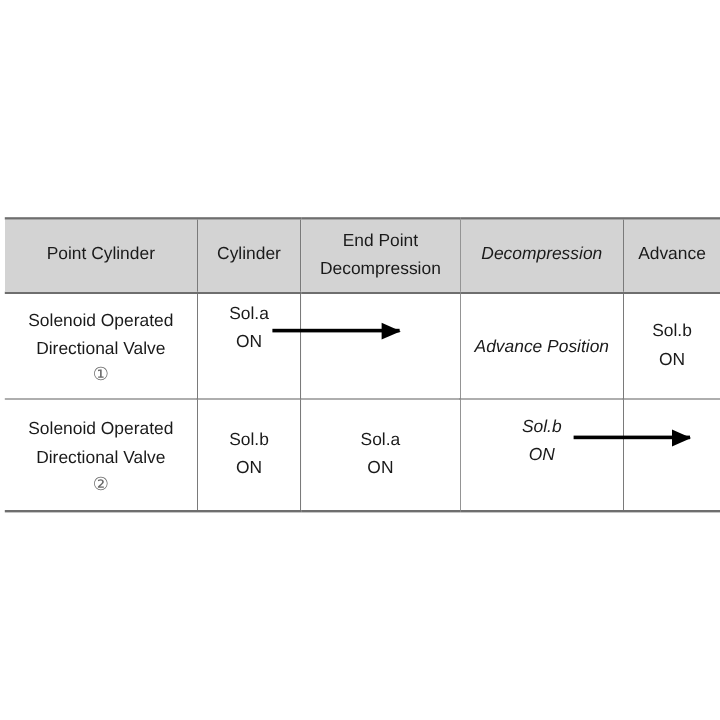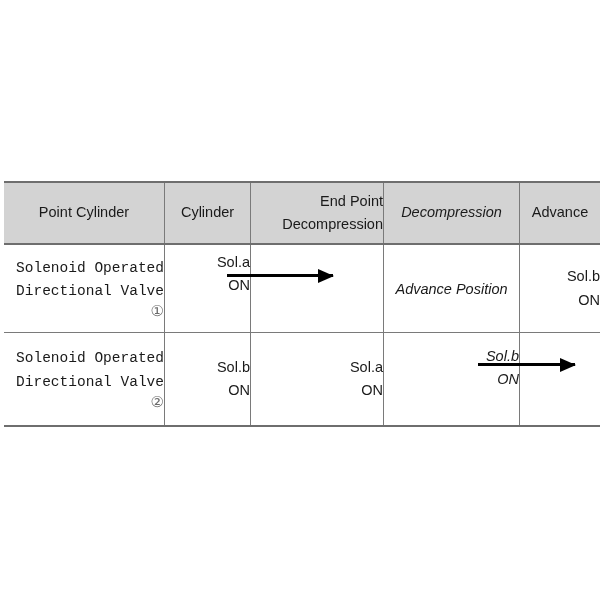--- a/index.html
+++ b/index.html
@@ -68,21 +68,21 @@
   
   .col-0 { width: 160px; }
   .col-1 { width: 85px;  }
   .col-2 { width: 132px; }
   .col-3 { width: 135px; font-style: italic; }
   .col-4 { width: 80px;  }
 
   .cell-lines {
     display: flex;
     flex-direction: column;
-    align-items: flex-end;
+    align-items: center;
     justify-content: center;
     line-height: 1.62;
   }
   .row-1 .cell-lines.top-align {
     justify-content: flex-start;
     padding-top: 6px;
     height: 100%;
     box-sizing: border-box;
   }
   .row-2 .cell-lines.upper {
@@ -95,21 +95,20 @@
   .circled-num {
     display: inline-block;
     font-size: 15px;
     color: #6a6a6a;
     line-height: 1;
     margin-top: 2px;
   }
 
   .valve-label {
     line-height: 1.62;
-    font-family: Liberation Mono, monospace;
   }
 
   
   .arrow {
     position: absolute;
     height: 3px;
     background: #000000;
   }
   .arrow::after {
     content: "";

